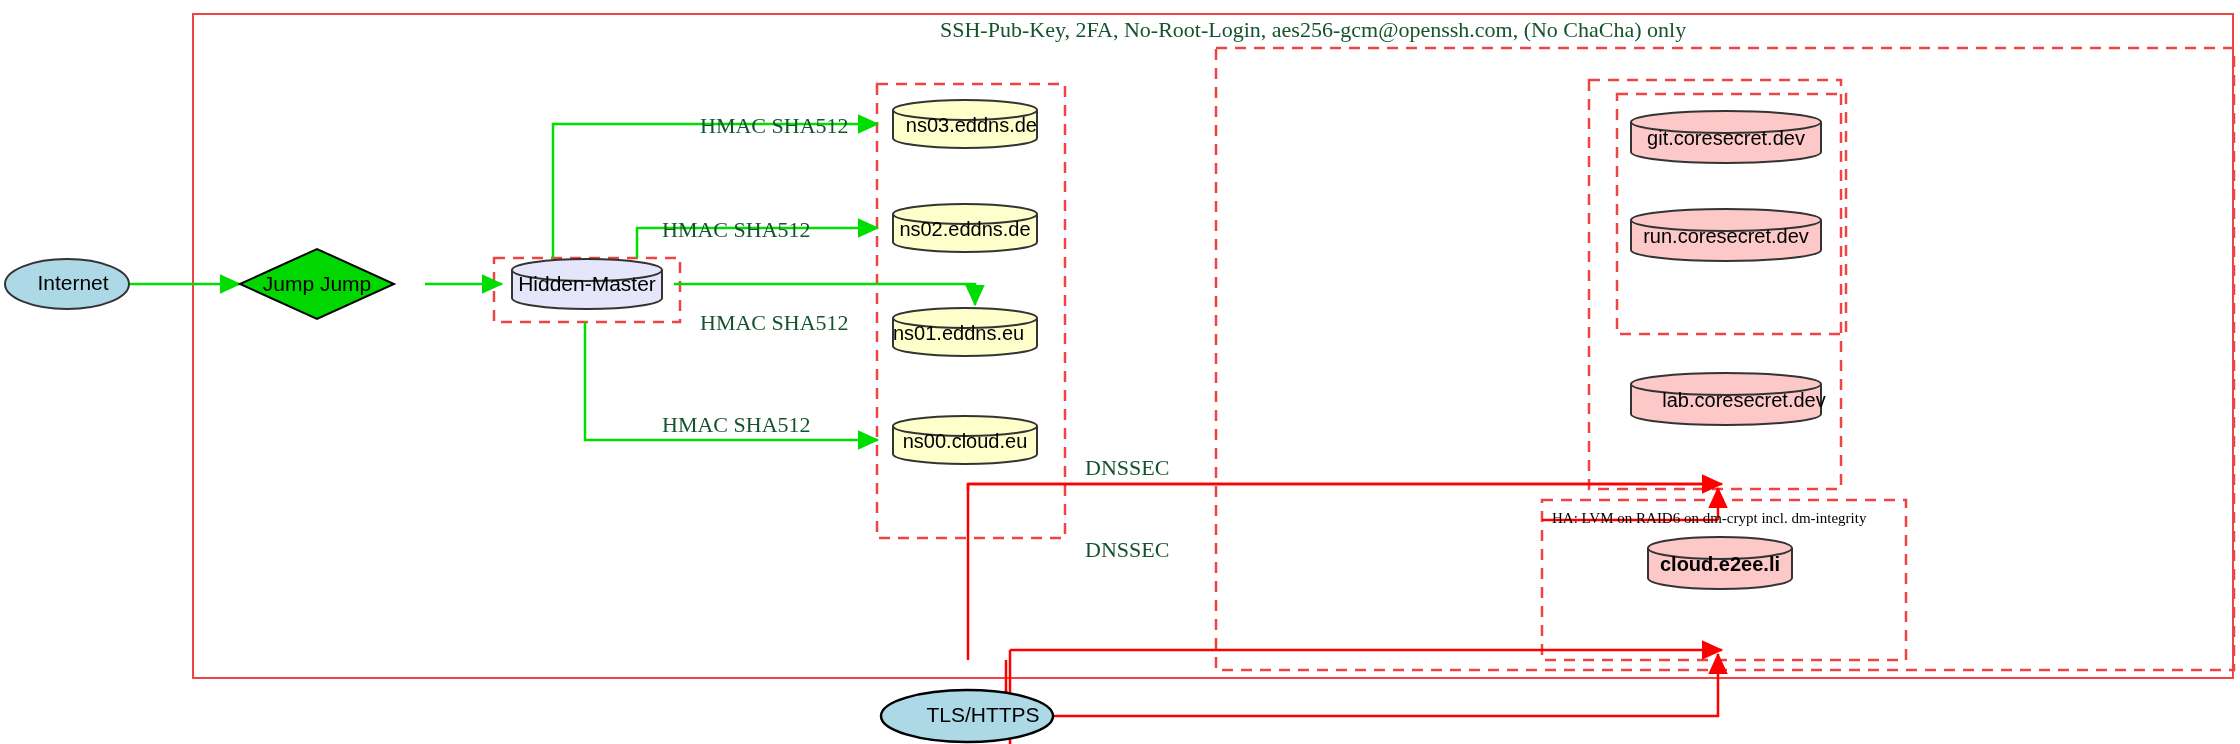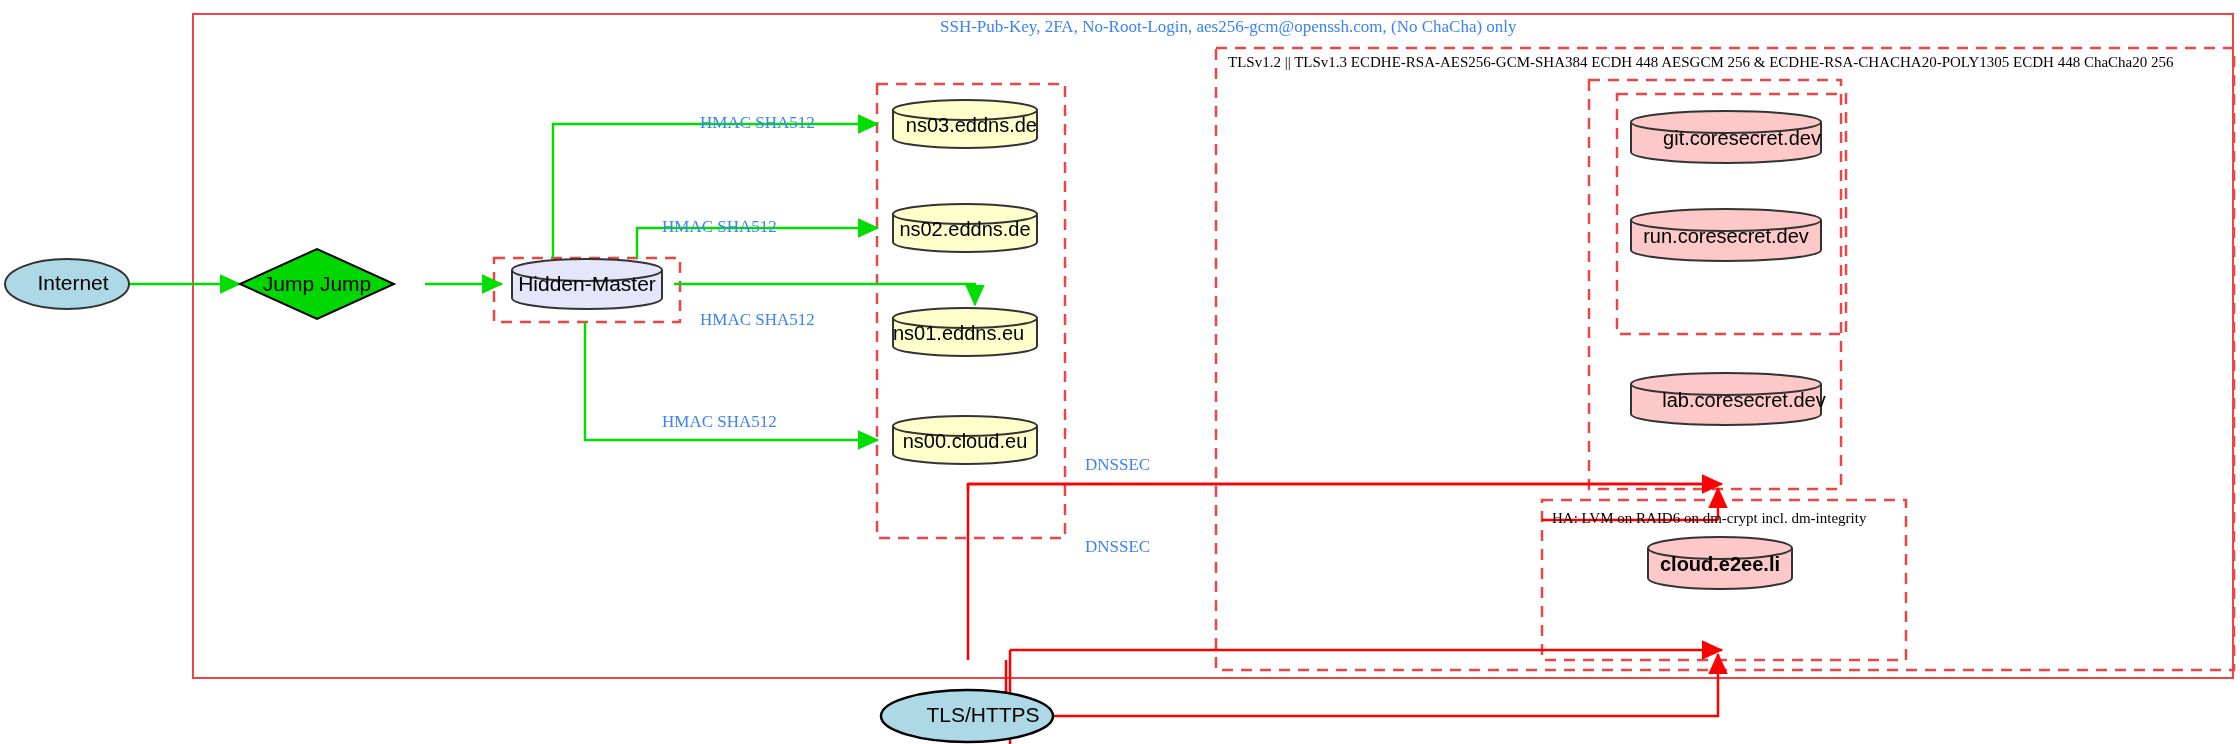--- a/index.html
+++ b/index.html
@@ -18,22 +18,22 @@
   svg.layer {
     position: absolute;
     left: 0;
     top: 0;
     width: 2240px;
     height: 744px;
   }
   .serif-label {
     position: absolute;
     font-family: "Liberation Serif", serif;
-    font-size: 17px;
-    color: #3b82f6;
+    font-size: 22px;
+    color: #14532d;
     white-space: nowrap;
     text-align: right;
   }
   .serif-small {
     position: absolute;
     font-family: "Liberation Serif", serif;
     font-size: 15px;
     color: #000000;
     white-space: nowrap;
   }
@@ -149,36 +149,35 @@
     <g>
       <path d="M1648,548 a72,11 0 0 1 144,0 v30 a72,11 0 0 1 -144,0 z" fill="#fcc8c8" stroke="#333333" stroke-width="2"></path>
       <path d="M1648,548 a72,11 0 0 0 144,0" fill="none" stroke="#333333" stroke-width="2"></path>
     </g>
 
     <ellipse cx="967" cy="716" rx="86" ry="26" fill="#add8e6" stroke="#000000" stroke-width="2.5"></ellipse>
   </svg>
 
   <div class="serif-label" style="left:940px; top:17px;">SSH-Pub-Key, 2FA, No-Root-Login, aes256-gcm@openssh.com, (No ChaCha) only</div>
 
-  <div class="serif-small" style="left:1228px; top:54px;">TLSv1.2 || TLSv1.3 ECDHE-RSA-AES256-GCM-SHA384 ECDH 448 AESGCM 256 &amp; ECDHE-RSA-CHACHA20-POLY1305 ECDH 448 ChaCha20 256</div>
 
   <div class="serif-small" style="left:1552px; top:510px;">HA: LVM on RAID6 on dm-crypt incl. dm-integrity</div>
 
   <div class="node-label" style="left:5px; top:271px; width:136px;">Internet</div>
 
   <div class="node-label" style="left:255px; top:272px; width:124px;">Jump Jump</div>
 
   <div class="node-label" style="left:512px; top:272px; width:150px;">Hidden-Master</div>
 
   <div class="node-label node-label-sm" style="left:893px; top:114px; width:144px;text-align:right;">ns03.eddns.de</div>
   <div class="node-label node-label-sm" style="left:893px; top:218px; width:144px;">ns02.eddns.de</div>
   <div class="node-label node-label-sm" style="left:893px; top:322px; width:120px;">ns01.eddns.eu</div>
   <div class="node-label node-label-sm" style="left:893px; top:430px; width:144px;">ns00.cloud.eu</div>
 
-  <div class="node-label node-label-sm" style="left:1631px; top:127px; width:190px;margin-left:16px;">git.coresecret.dev</div>
+  <div class="node-label node-label-sm" style="left:1631px; top:127px; width:190px;">git.coresecret.dev</div>
   <div class="node-label node-label-sm" style="left:1631px; top:225px; width:190px;">run.coresecret.dev</div>
   <div class="node-label node-label-sm" style="left:1631px; top:389px; width:226px;">lab.coresecret.dev</div>
   <div class="node-label node-label-sm" style="left:1648px; top:553px; width:144px;font-weight:bold;">cloud.e2ee.li</div>
 
   <div class="node-label" style="left:881px; top:703px; width:172px;padding-left:16px;">TLS/HTTPS</div>
 
   <div class="serif-label" style="left:700px; top:113px;">HMAC SHA512</div>
   <div class="serif-label" style="left:662px; top:217px;">HMAC SHA512</div>
   <div class="serif-label" style="left:700px; top:310px;">HMAC SHA512</div>
   <div class="serif-label" style="left:662px; top:412px;">HMAC SHA512</div>

